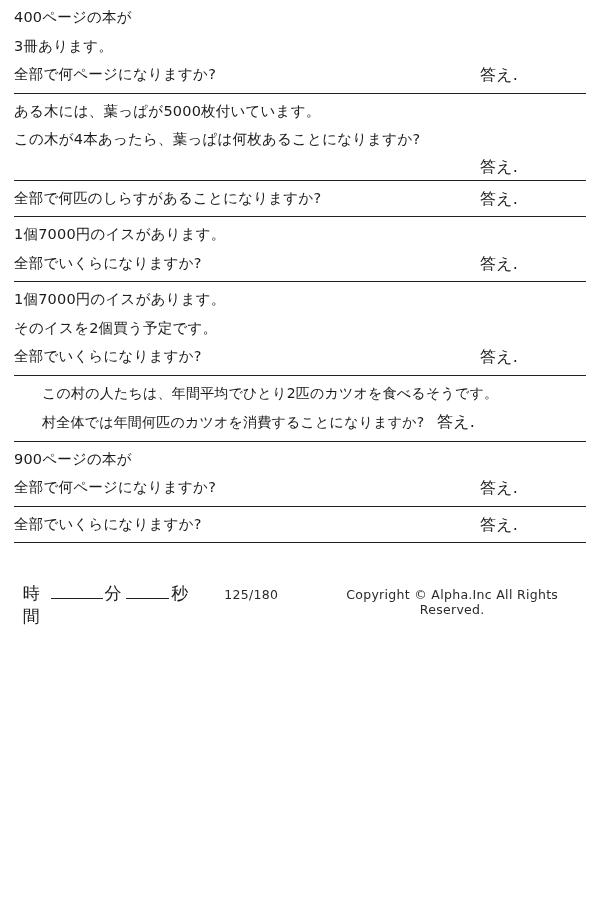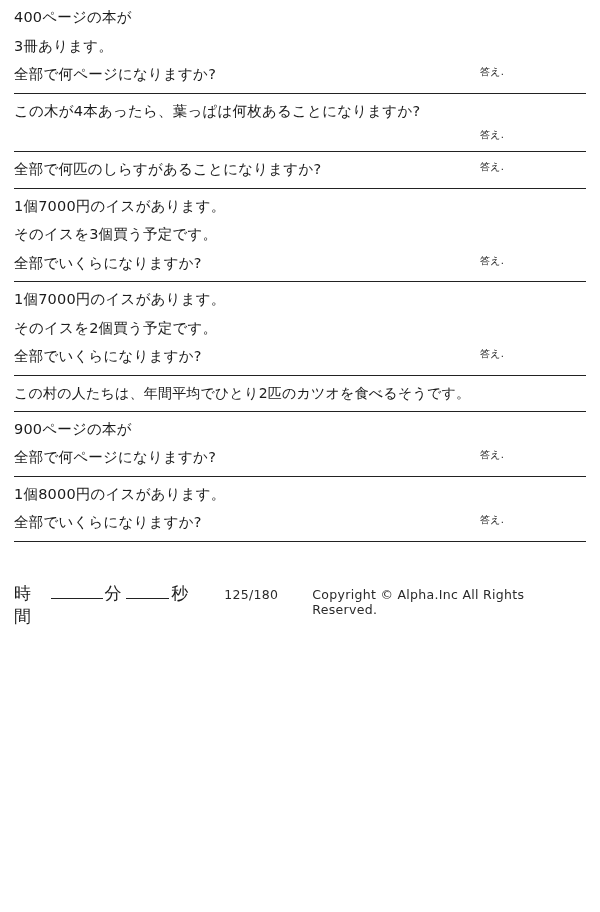--- a/index.html
+++ b/index.html
@@ -29,26 +29,27 @@
   .line {
     position: relative;
     font-size: 14.5px;
     line-height: 1.0;
     padding: 7px 0 7px 0;
     white-space: nowrap;
     letter-spacing: 0.2px;
   }
   .line.small {
     font-size: 14px;
+    margin-left: 28px;
   }
   .answer {
     position: absolute;
     left: 466px;
     top: 7px;
-    font-size: 10px;
+    font-size: 16px;
     letter-spacing: 0.2px;
   }
   .answer.inline-right {
     position: static;
     display: inline;
     margin-left: 8px;
   }
   .answer-row {
     position: relative;
     height: 22px;
@@ -56,20 +57,21 @@
   .answer-row .answer {
     top: 3px;
   }
   .footer {
     position: absolute;
     left: 14px;
     right: 8px;
     bottom: 12px;
     display: flex;
     align-items: baseline;
+    text-align: center;
   }
   .time-label {
     font-size: 17px;
     letter-spacing: 0.5px;
   }
   .time-blank {
     display: inline-block;
     width: 52px;
     border-bottom: 1px solid #222;
     height: 16px;
@@ -101,65 +103,68 @@
   <div class="problem">
     <div class="line"><span>400ページの本が</span></div>
     <div class="line"><span>3冊あります。</span></div>
     <div class="line">
       <span>全部で何ページになりますか?</span>
       <span class="answer">答え.</span>
     </div>
   </div>
 
   <div class="problem">
+    <div class="line"><span>ある木には、葉っぱが5000枚付いています。</span></div>
     <div class="line"><span>この木が4本あったら、葉っぱは何枚あることになりますか?</span></div>
     <div class="answer-row">
       <span class="answer">答え.</span>
     </div>
   </div>
 
   <div class="problem">
     <div class="line">
       <span>全部で何匹のしらすがあることになりますか?</span>
       <span class="answer">答え.</span>
     </div>
   </div>
 
   <div class="problem">
     <div class="line"><span>1個7000円のイスがあります。</span></div>
-    <div class="line"><span>そのイスを3個買う予定です。</span></div>
     <div class="line">
       <span>全部でいくらになりますか?</span>
       <span class="answer">答え.</span>
     </div>
   </div>
 
   <div class="problem">
     <div class="line"><span>1個7000円のイスがあります。</span></div>
     <div class="line"><span>そのイスを2個買う予定です。</span></div>
     <div class="line">
       <span>全部でいくらになりますか?</span>
       <span class="answer">答え.</span>
     </div>
   </div>
 
   <div class="problem">
     <div class="line small"><span>この村の人たちは、年間平均でひとり2匹のカツオを食べるそうです。</span></div>
+    <div class="line small">
+      <span>村全体では年間何匹のカツオを消費することになりますか?</span>
+      <span class="answer inline-right">答え.</span>
+    </div>
   </div>
 
   <div class="problem">
     <div class="line"><span>900ページの本が</span></div>
     <div class="line">
       <span>全部で何ページになりますか?</span>
       <span class="answer">答え.</span>
     </div>
   </div>
 
   <div class="problem">
-    <div class="line"><span>1個8000円のイスがあります。</span></div>
     <div class="line">
       <span>全部でいくらになりますか?</span>
       <span class="answer">答え.</span>
     </div>
   </div>
 
   <div class="footer">
     <span class="time-label">時間</span>
     <span class="time-blank"></span>
     <span class="time-unit">分</span>

